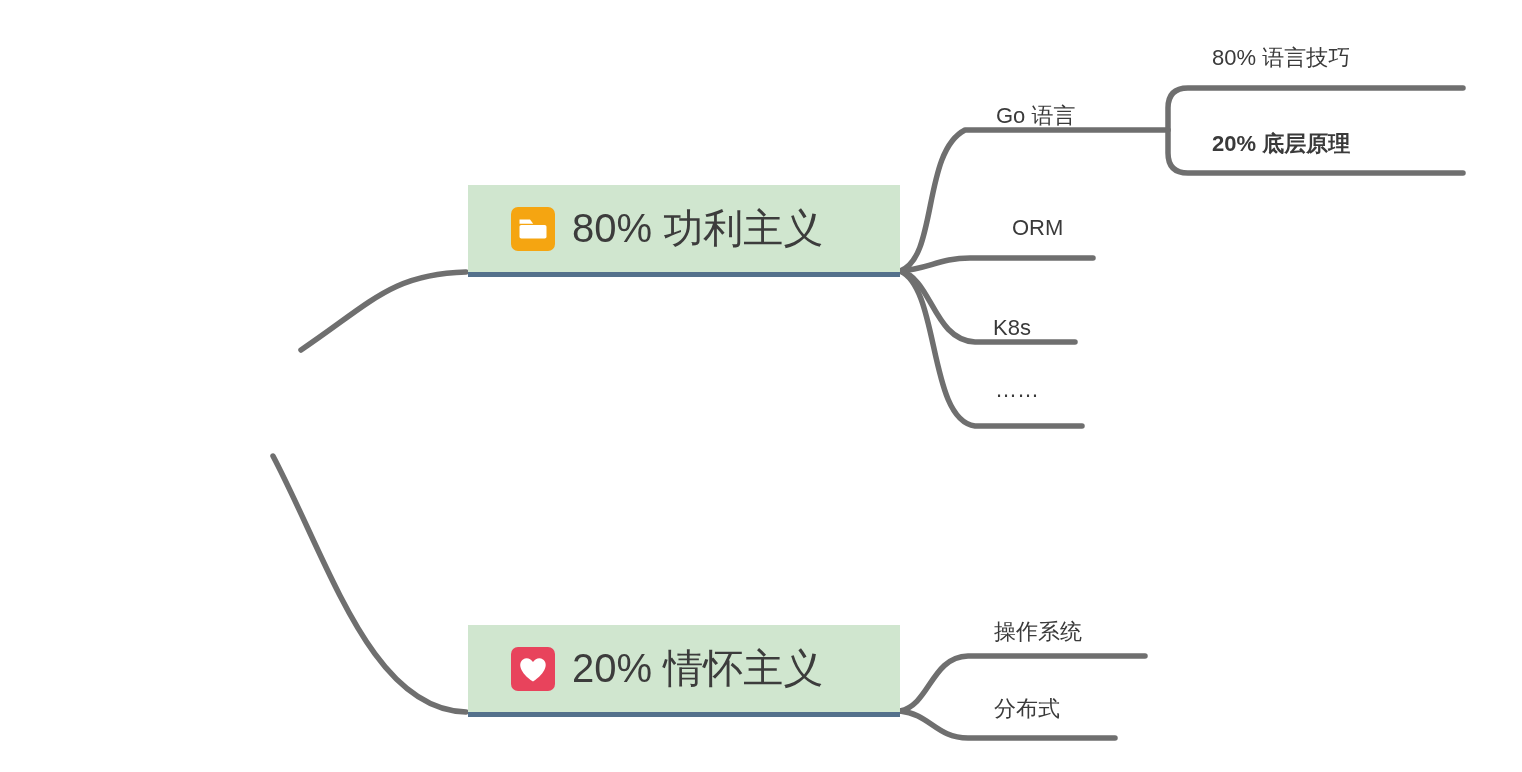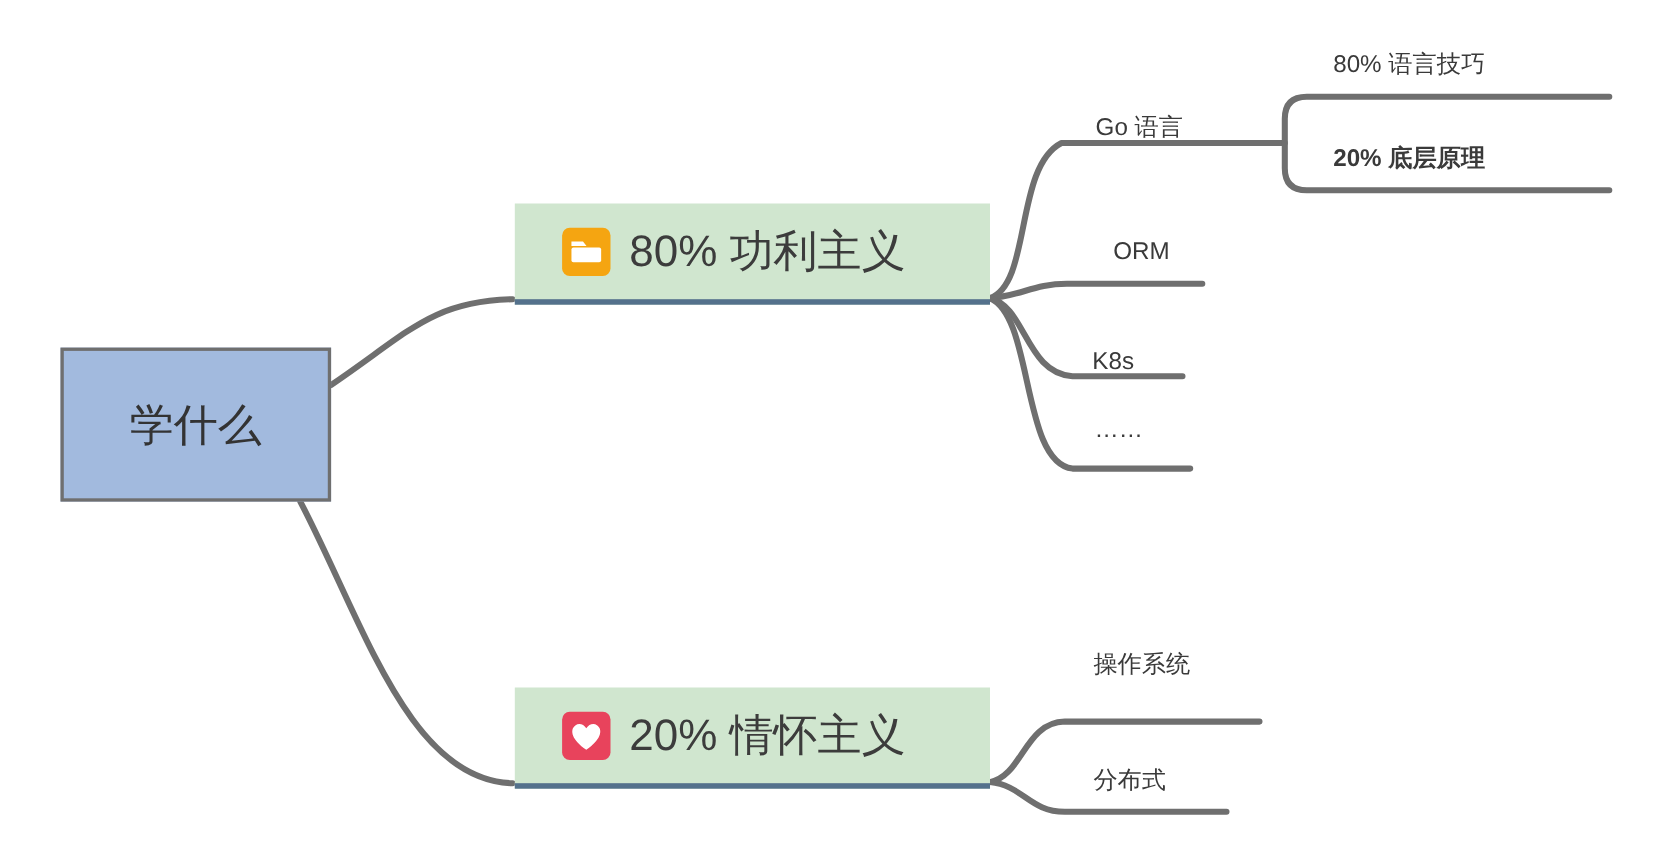--- a/index.html
+++ b/index.html
@@ -72,21 +72,21 @@
     line-height: 1.1;
     color: #3a3a3a;
     white-space: nowrap;
   }
   .lbl-go        { left: 996px;  top: 104px;  }
   .lbl-skill     { left: 1212px; top: 46px;  }
   .lbl-principle { left: 1212px; top: 132px; font-weight: bold; }
   .lbl-orm       { left: 1012px;  top: 216px; }
   .lbl-k8s       { left: 993px;  top: 300px; margin-top: 16px; }
   .lbl-dots      { left: 995px;  top: 378px; }
-  .lbl-os        { left: 994px;  top: 592px; }
+  .lbl-os        { left: 994px;  top: 620px; }
   .lbl-dist      { left: 994px;  top: 697px; }
 </style>
 </head>
 <body>
 
 <div class="canvas">
 
   <svg class="connectors" viewBox="0 0 1522 772" xmlns="http://www.w3.org/2000/svg">
 
     <path d="M 301 350 C 372 302 392 274 466 272"></path>
@@ -97,23 +97,20 @@
     <path d="M 900 271 C 928 269 940 258 970 258 L 1093 258"></path>
     <path d="M 900 271 C 932 278 933 340 975 342 L 1075 342"></path>
     <path d="M 900 271 C 940 288 928 420 975 426 L 1082 426"></path>
 
     <path d="M 1463 88 L 1188 88 Q 1168 88 1168 108 L 1168 153 Q 1168 173 1188 173 L 1463 173"></path>
 
     <path d="M 900 711 C 930 705 931 657 968 656 L 1145 656"></path>
     <path d="M 900 711 C 930 714 936 738 968 738 L 1115 738"></path>
   </svg>
 
-  <div class="node root-node">
-    <span>学什么</span>
-  </div>
 
   <div class="node branch-node top">
     <svg class="branch-icon" viewBox="0 0 46 46" xmlns="http://www.w3.org/2000/svg">
       <rect x="1" y="1" width="44" height="44" rx="7" fill="#f5a511"></rect>
       <path fill="#ffffff" d="M9.5 13.5 h10.5 l3.2 4.2 H9.5 z"></path>
       <rect x="9.5" y="19" width="27" height="13.5" rx="1.8" fill="#ffffff"></rect>
     </svg>
     <span>80% 功利主义</span>
   </div>
 

